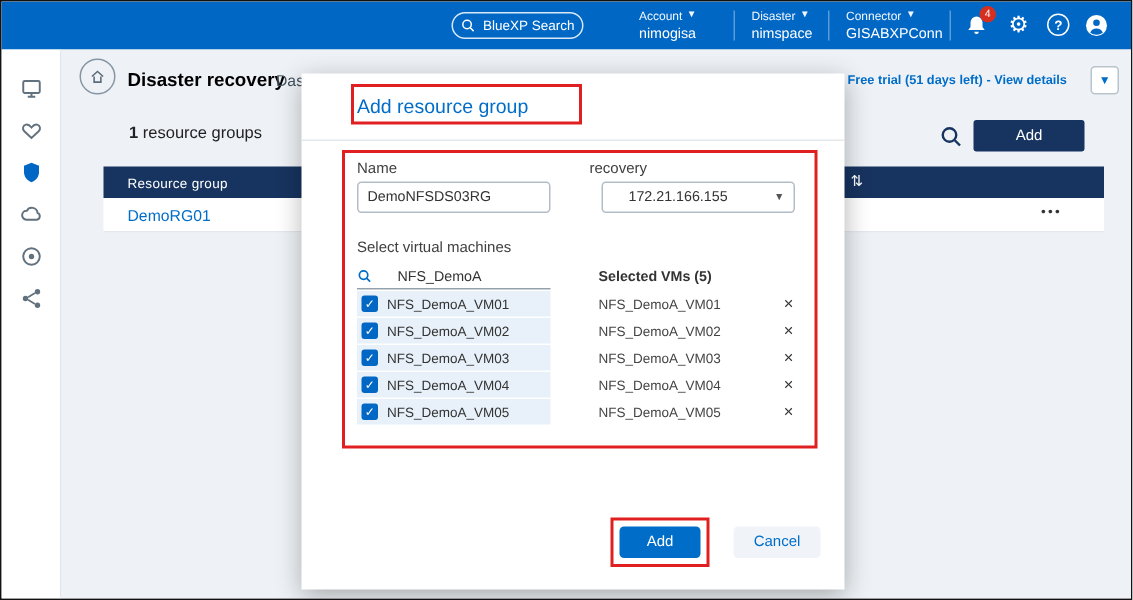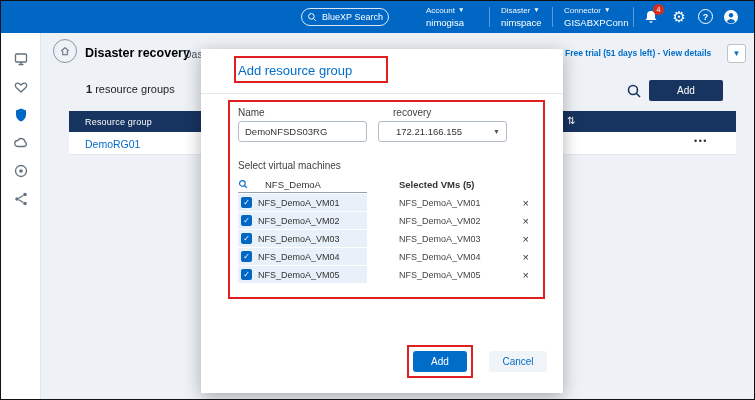--- a/index.html
+++ b/index.html
@@ -220,21 +220,21 @@
     <div class="m-title">Add resource group</div>
     <div class="ann ann-title"></div>
     <div class="m-divider"></div>
 
     <div class="ann ann-form"></div>
 
     <div class="f-label" style="left:37px; top:58px;">Name</div>
     <input class="f-input" style="left: 37px; top: 72px;" value="DemoNFSDS03RG">
 
     <div class="f-label" style="left:192px; top:58px;">recovery</div>
-    <div class="f-select" style="left:177px; top:72px;padding-left:17px;">
+    <div class="f-select" style="left:200px; top:72px;padding-left:17px;">
       <span>172.21.166.155</span>
       <span class="caret">▼</span>
     </div>
 
     <div class="f-label" style="left:37px; top:111px;">Select virtual machines</div>
 
     <div class="vm-search">
       <svg viewBox="0 0 16 16">
         <circle cx="7" cy="7" r="4.5" fill="none" stroke="currentColor" stroke-width="1.8"></circle>
         <line x1="10.5" y1="10.5" x2="14" y2="14" stroke="currentColor" stroke-width="1.8"></line>

